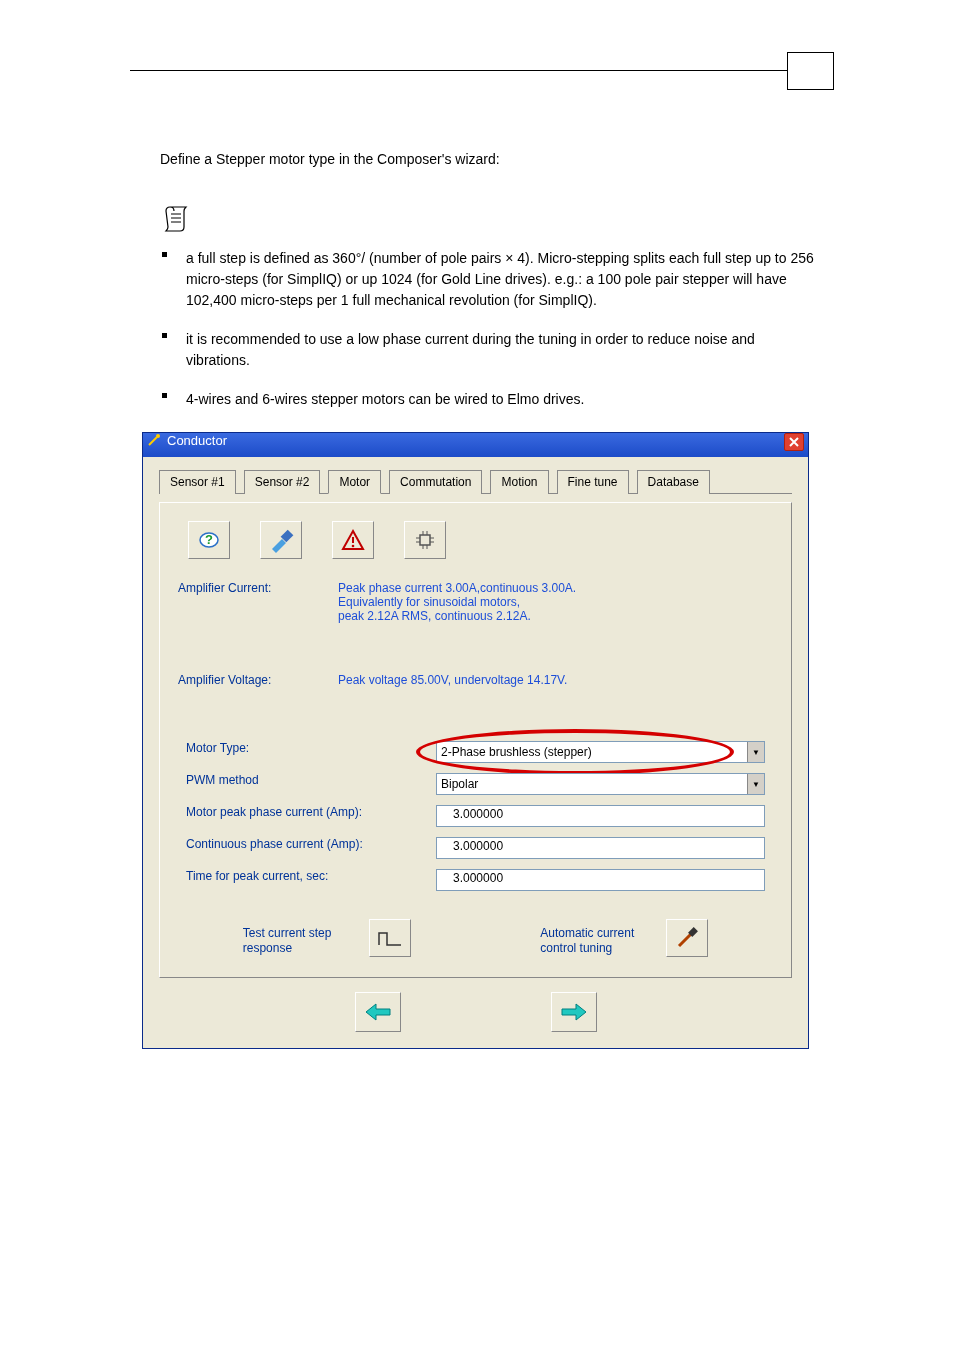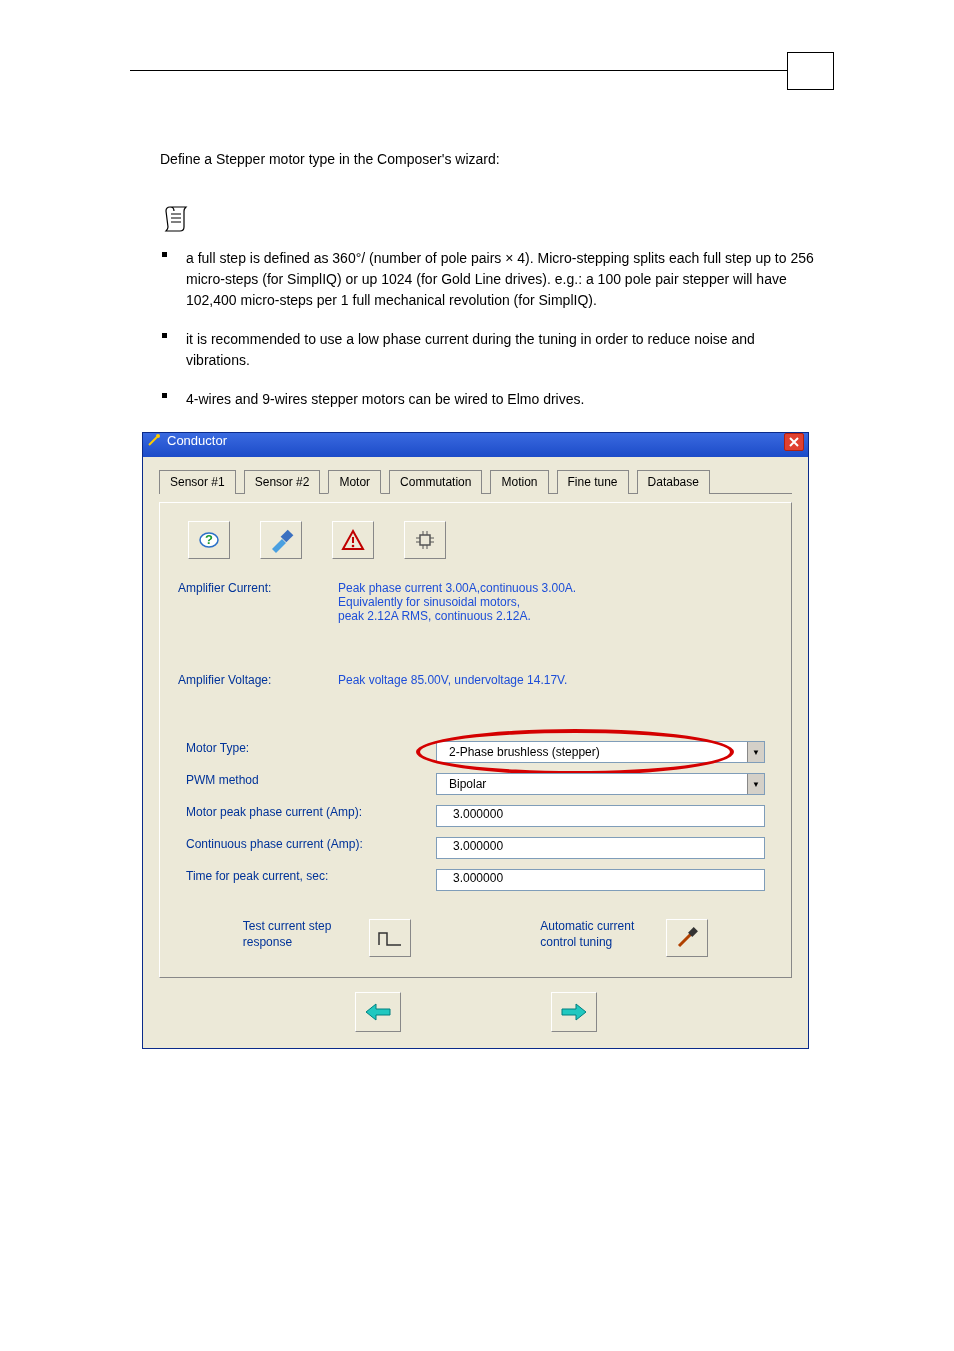--- a/index.html
+++ b/index.html
@@ -22,26 +22,26 @@
   .tab{padding:4px 10px;border:1px solid #888;border-bottom:none;background:#ece9d8;position:relative;top:1px;margin-right:-1px}
   .tab.sel{background:#ece9d8;border-bottom:1px solid #ece9d8;z-index:2}
   .panel{border:1px solid #fff;border-right-color:#888;border-bottom-color:#888;padding:14px 18px 20px 18px}
   .iconrow{display:flex;gap:30px;margin:4px 0 22px 10px}
   .iconbtn{width:40px;height:36px;border:1px solid #888;border-top-color:#fff;border-left-color:#fff;background:#ece9d8;display:flex;align-items:center;justify-content:center}
   .inforow{display:flex;margin:16px 0;font-size:12px;color:#003399}
   .inforow .lbl{width:160px;color:#003399}
   .inforow .val{flex:1;color:#1d4ed8}
   .formrow{display:flex;align-items:flex-start;margin:10px 8px;font-size:12px;color:#003399}
   .formrow .lbl{width:250px}
-  .select{flex:1;height:20px;border:1px solid #7f9db9;background:#fff;display:flex;align-items:center;padding:0 12px;font-size:12px;color:#000;position:relative}
+  .select{flex:1;height:20px;border:1px solid #7f9db9;background:#fff;display:flex;align-items:center;padding:0 4px;font-size:12px;color:#000;position:relative}
   .select .arrow{position:absolute;right:0;top:0;width:16px;height:100%;background:#d4d0c8;border-left:1px solid #888;display:flex;align-items:center;justify-content:center;font-size:8px;color:#000}
   .textin{flex:1;height:18px;border:1px solid #7f9db9;background:#fff;padding:1px 16px;font-size:12px;color:#000}
   .ring{position:absolute;border:4px solid #d40000;border-radius:50%/50%;pointer-events:none}
   .actionrow{display:flex;justify-content:space-around;margin-top:28px;font-size:12px;color:#003399;align-items:center}
-  .actionrow .grp{display:flex;align-items:flex-start;gap:16px}
+  .actionrow .grp{display:flex;align-items:flex-end;gap:16px}
   .actionrow .txt{width:110px;line-height:1.3}
   .sqbtn{width:40px;height:36px;border:1px solid #888;border-top-color:#fff;border-left-color:#fff;background:#ece9d8;display:flex;align-items:center;justify-content:center}
   .navrow{display:flex;justify-content:center;gap:150px;margin-top:14px}
   .navbtn{width:44px;height:38px;border:1px solid #888;border-top-color:#fff;border-left-color:#fff;background:#ece9d8;display:flex;align-items:center;justify-content:center}
 </style>
 </head>
 <body>
 
 <div class="page">
   <div class="header-rule"></div>
@@ -54,21 +54,21 @@
         <path d="M4 6 Q4 2 8 2 L24 2 Q22 4 22 6 L22 22 Q22 26 18 26 L4 26 Q6 24 6 22 Z M8 2 Q12 2 12 6" fill="none" stroke="#000" stroke-width="1.2"></path>
         <line x1="9" y1="9" x2="19" y2="9" stroke="#000"></line>
         <line x1="9" y1="13" x2="19" y2="13" stroke="#000"></line>
         <line x1="9" y1="17" x2="19" y2="17" stroke="#000"></line>
       </svg>
   </div>
 
   <div class="notes-list">
     <div class="item"><span class="bullet"></span><span>a full step is defined as 360°/ (number of pole pairs × 4). Micro-stepping splits each full step up to 256 micro-steps (for SimplIQ)  or up 1024 (for Gold Line drives). e.g.: a 100 pole pair stepper will have 102,400 micro-steps per 1 full mechanical revolution (for SimplIQ).</span></div>
     <div class="item"><span class="bullet"></span><span>it is recommended to use a low phase current during the tuning in order to reduce noise and vibrations.</span></div>
-    <div class="item"><span class="bullet"></span><span>4-wires and 9-wires stepper motors can be wired to Elmo drives.</span></div>
+    <div class="item"><span class="bullet"></span><span>4-wires and 6-wires stepper motors can be wired to Elmo drives.</span></div>
   </div>
 
   <div class="dialog">
     <div class="titlebar">
       <span class="wand">
         <svg width="14" height="14" viewBox="0 0 14 14">
             <path d="M2 12 L10 4" stroke="#ffcc00" stroke-width="2"></path>
             <circle cx="11" cy="3" r="2" fill="#ffcc00"></circle>
           </svg>
       </span>

